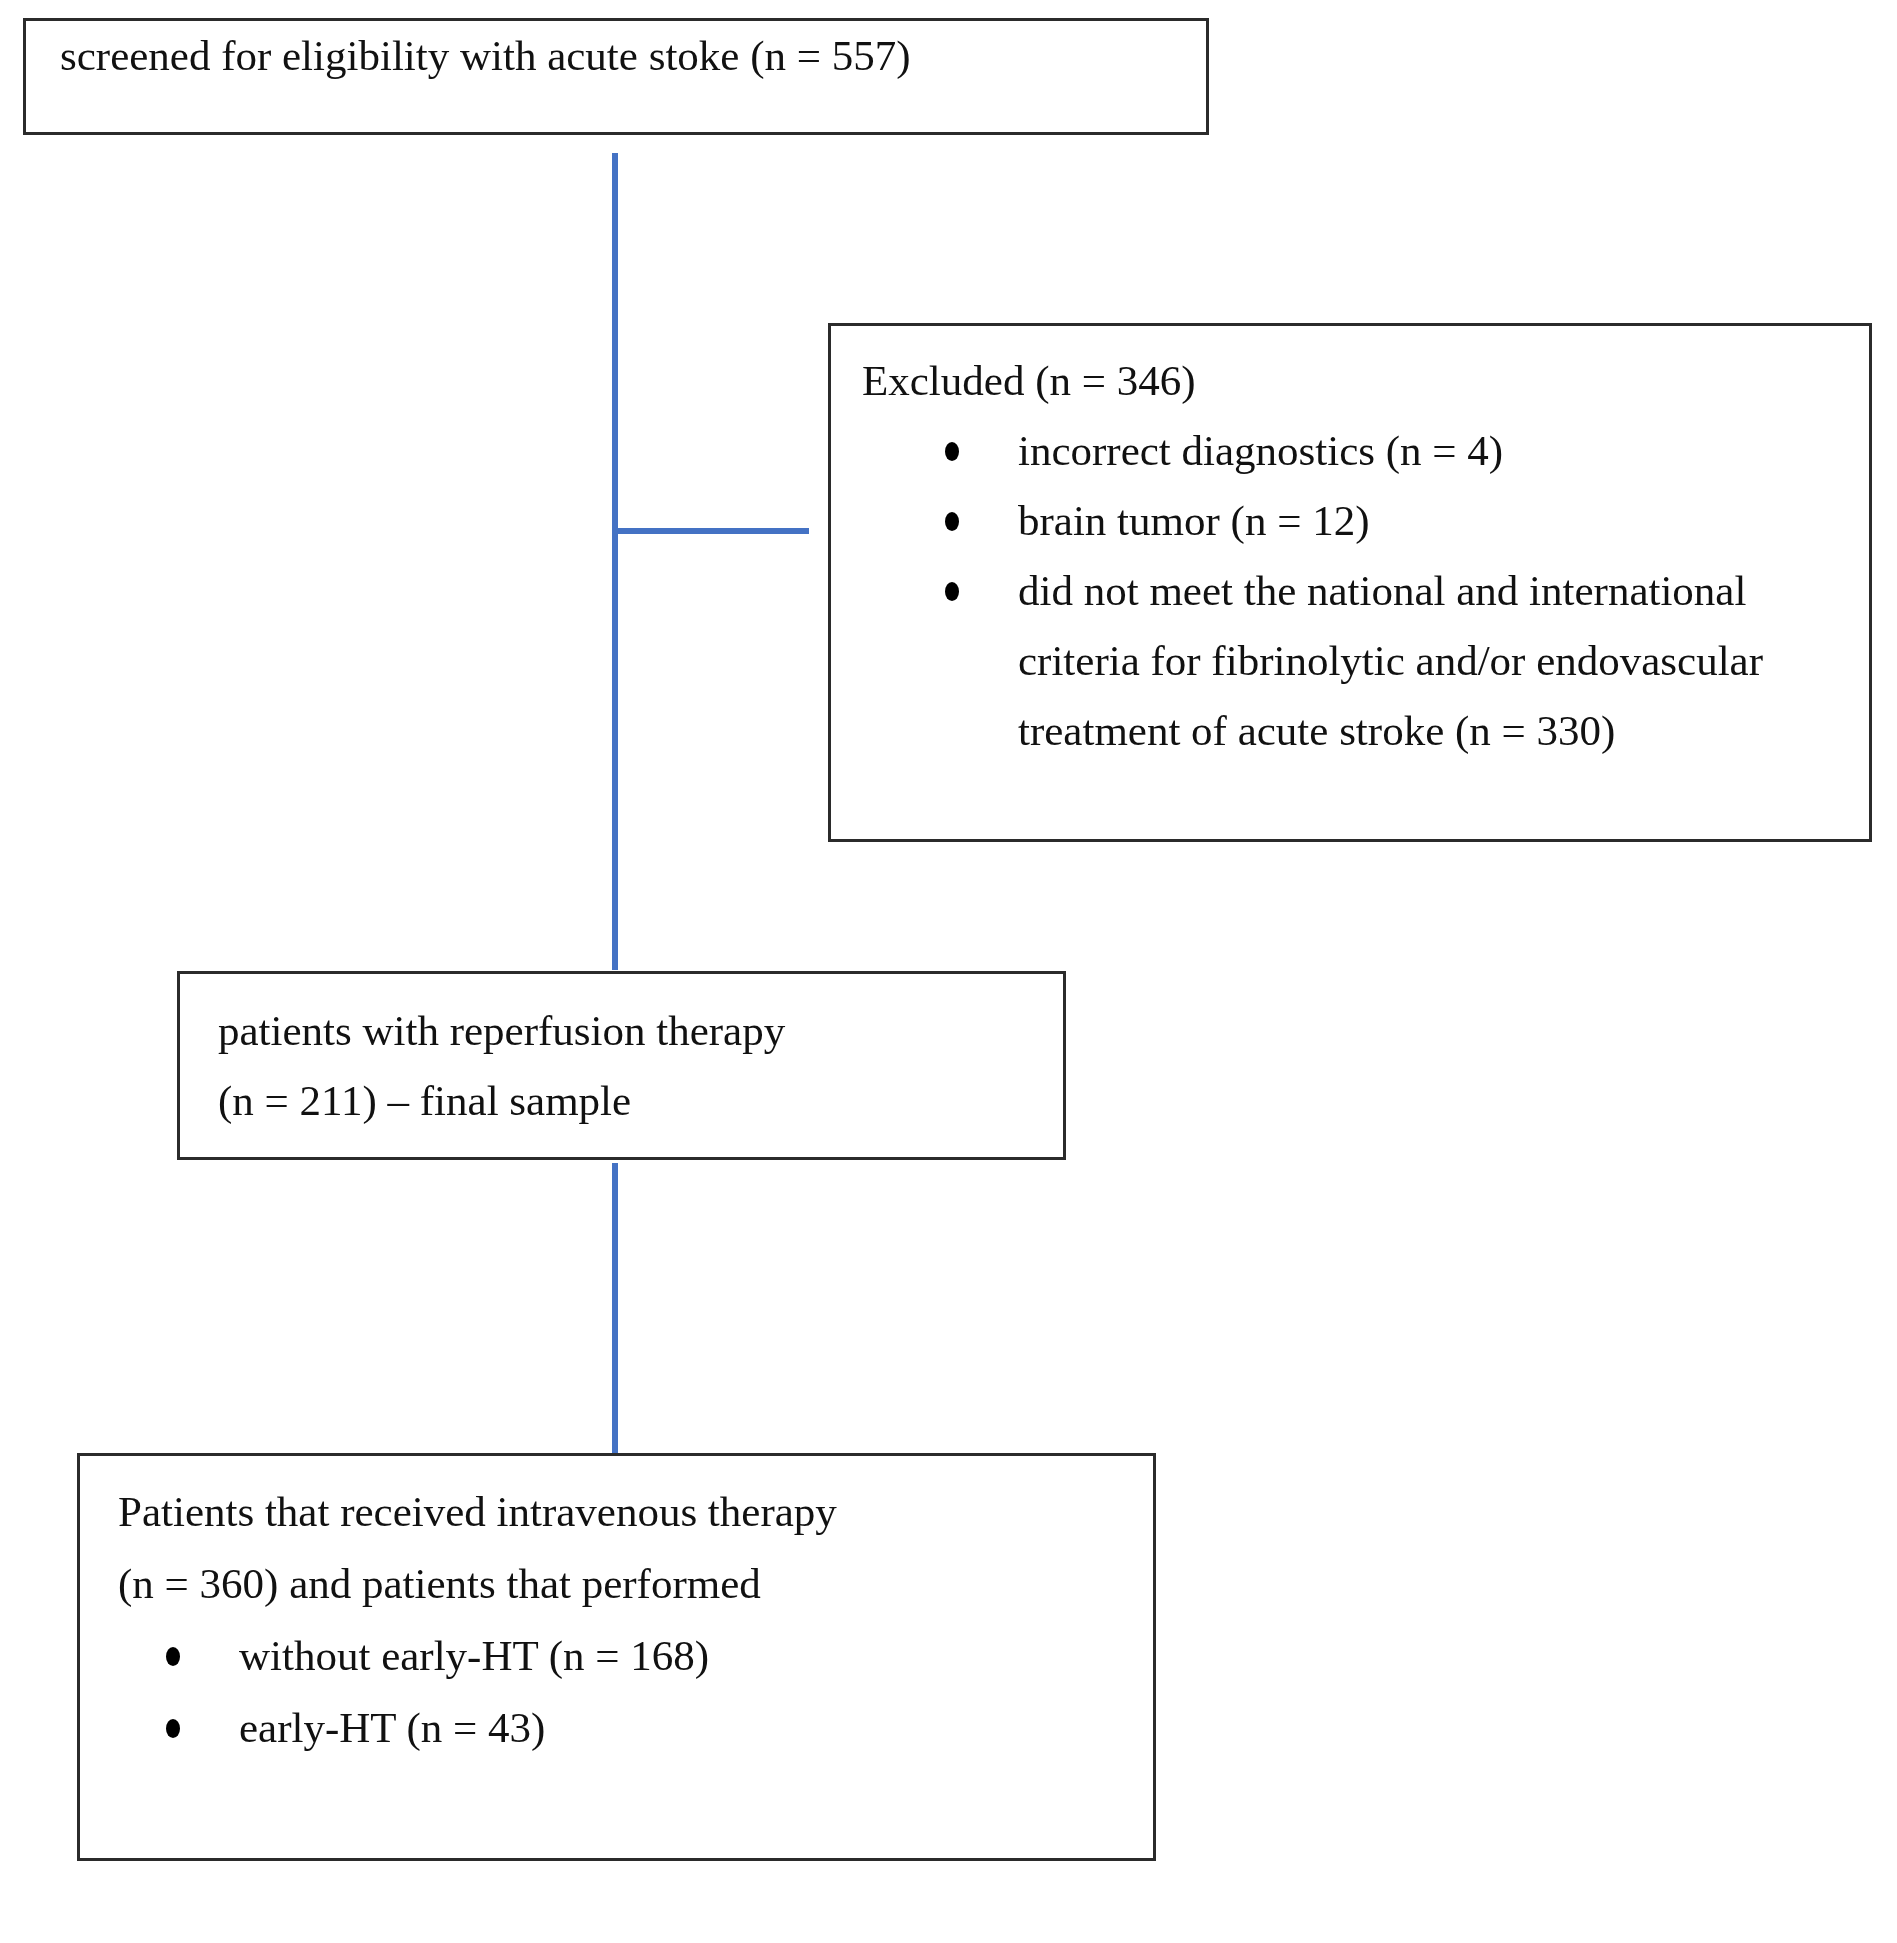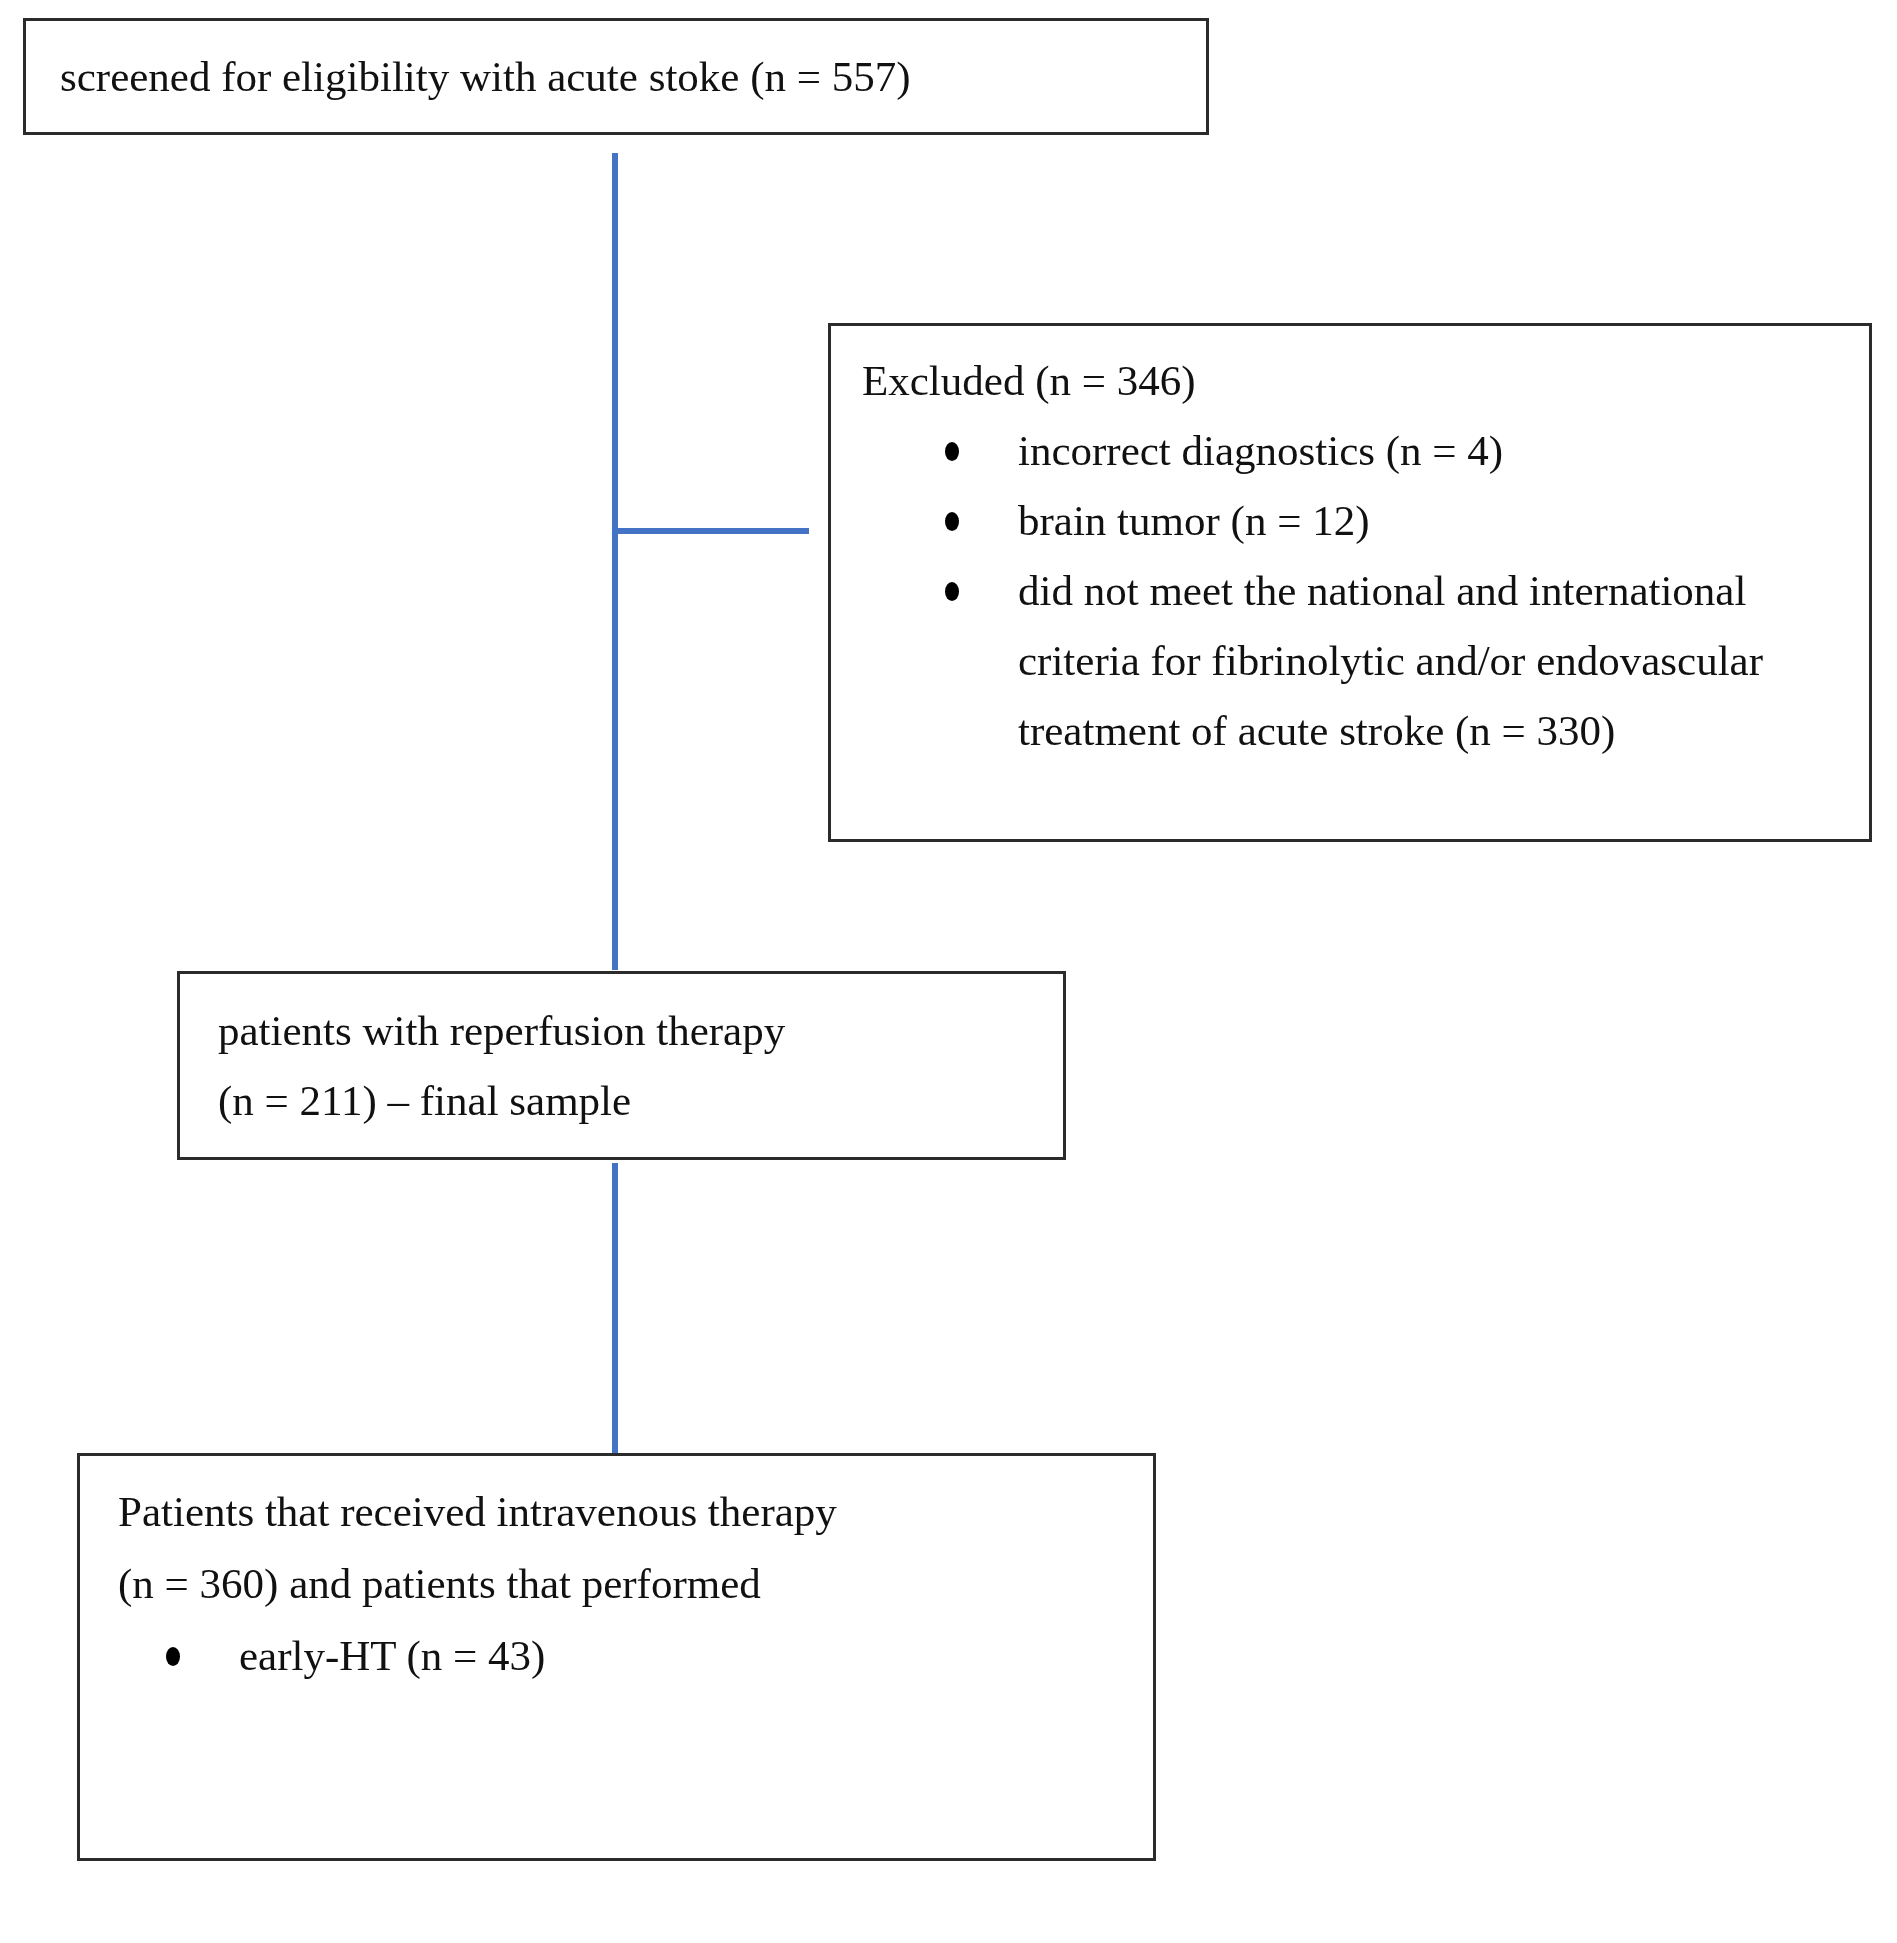--- a/index.html
+++ b/index.html
@@ -19,21 +19,21 @@
   }
   .box {
     position: absolute;
     background: #ffffff;
     border: 3.9px solid var(--border);
     font-size: 43px;
     line-height: 70px;
   }
   .box--screened {
     left: 23px; top: 18px; width: 1186px; height: 117px;
-    display: flex; align-items: center;
+    display: flex; align-items: flex-start;
     padding-left: 34px; padding-right: 15.6px;
   }
   .box--excluded {
     left: 828px; top: 323px; width: 1044px; height: 519px;
     padding: 19.6px 31px 0 31px;
   }
   .box--reperfusion {
     left: 177px; top: 971px; width: 889px; height: 189px;
     padding: 22px 36px 0 38px;
   }
@@ -101,17 +101,21 @@
   <div class="txt-line">patients with reperfusion therapy</div>
   <div class="txt-line">(n = 211) – final sample</div>
 </div>
 
 <div class="box box--final">
   <div class="txt-line">Patients that received intravenous therapy</div>
   <div class="txt-line">(n = 360) and patients that performed</div>
   <ul class="bullets">
     <li class="bullet-item">
       <span class="dot"></span>
+      <span>without early-HT (n = 168)</span>
+    </li>
+    <li class="bullet-item">
+      <span class="dot"></span>
       <span>early-HT (n = 43)</span>
     </li>
   </ul>
 </div>
 
 
 </body></html>

